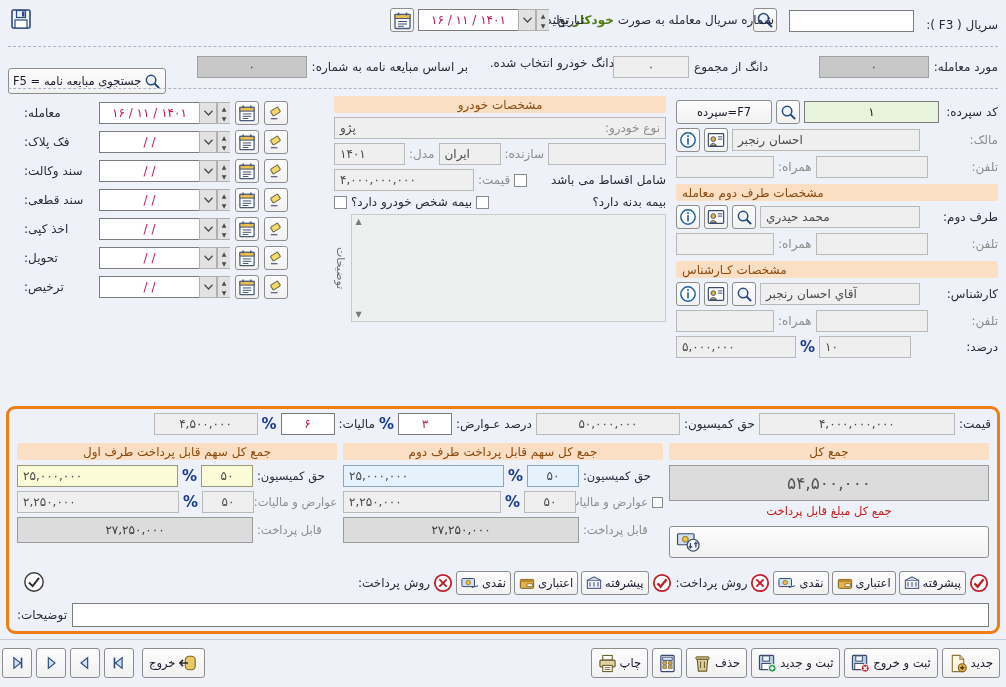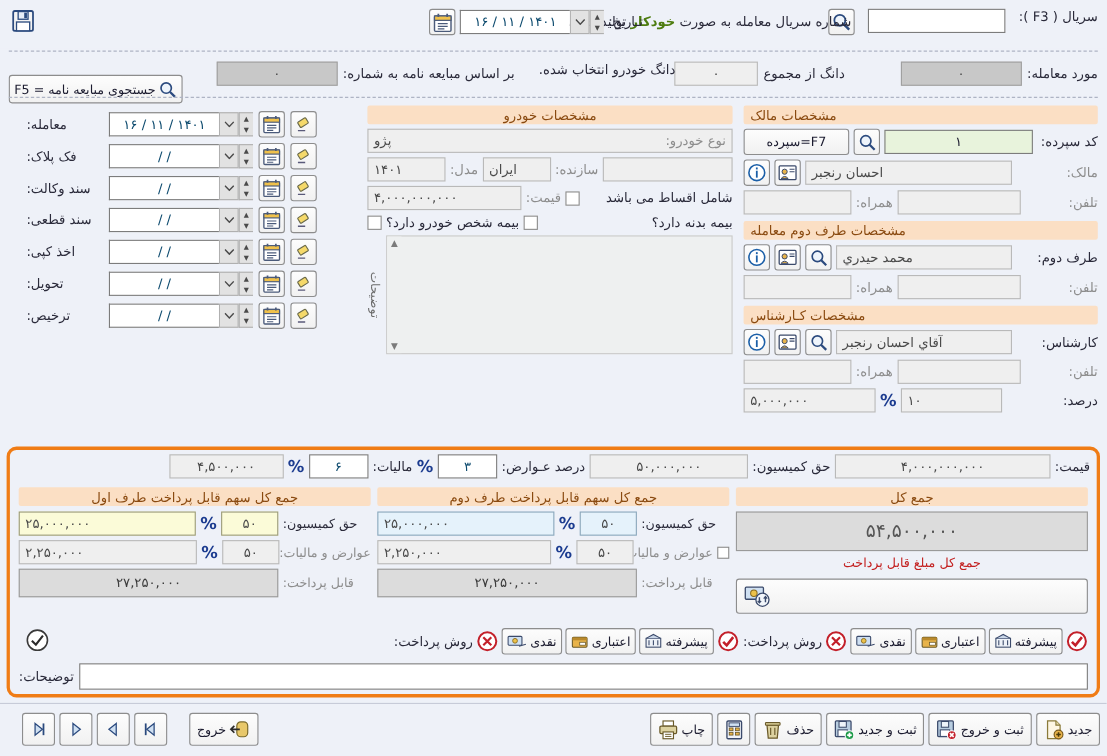--- a/index.html
+++ b/index.html
@@ -22,21 +22,21 @@
     height:22px;
     display:flex;
     align-items:center;
     justify-content:flex-end;
     padding:0 5px;
     font-size:12px;
     color:#4a4a4a;
     white-space:nowrap;
     overflow:hidden;
   }
-  .fld.white { background:#fff; border:1px solid #7c7c7c; color:#0c4a6e; }
+  .fld.white { background:#fff; border:1px solid #7c7c7c; color:#be185d; }
   .fld.dark  { background:#c8c8c8; border:1px solid #a0a0a0; }
   .fld.green { background:#e8f3dc; border:1px solid #7c7c7c; color:#1b1b2f; justify-content:center;}
   .fld.yellow{ background:#fbfbd8; border:1px solid #9a9a7a; }
   .fld.blue  { background:#e5f2fb; border:1px solid #8ba7bb; }
   .fld.strong{ background:#dcdcdc; border:1px solid #9a9a9a; color:#3a3a3a; }
   .fld.center{ justify-content:center; }
   .lbl { font-size:12px; color:#2a2a3a; white-space:nowrap; }
   .lbl.dim { color:#8d8d8d; }
   .btn {
     background:linear-gradient(#fdfdfd,#f1f1f1);
@@ -52,21 +52,21 @@
     font-size:11.5px;
     color:#1b1b2f;
     white-space:nowrap;
   }
   .btn.sq { width:24px; padding:0; }
   .sep { border-top:1px dashed #aeb4c4; height:0; }
 
   
   #topbar { position:absolute; left:0; top:0; width:1006px; height:44px; background:#eef1f8; }
   #save-disk { position:absolute; right:974px; top:8px; }
-  #serial-row { position:absolute; right:8px; top:8px; display:flex; align-items:flex-start; gap:12px; }
+  #serial-row { position:absolute; right:8px; top:8px; display:flex; align-items:flex-end; gap:12px; }
   #serial-note { position:absolute; right:232px; top:13px; font-size:12px; color:#2a2a3a;}
   #serial-note b { color:#4d7c0f; }
   #date-row { position:absolute; left:390px; top:8px; display:flex; align-items:center; gap:4px; }
 
   
   .spin { width:13px; height:22px; background:#e2e2e2; border:1px solid #b0b0b0; border-right:none;
           display:flex; flex-direction:column; }
   .spin i { flex:1; display:flex; align-items:center; justify-content:center; font-size:6px; color:#4a4a4a; font-style:normal;}
   .combo-arrow { width:18px; height:22px; background:#e2e2e2; border:1px solid #b0b0b0;
           display:flex; align-items:center; justify-content:center; font-size:8px; color:#4a4a4a; }
@@ -131,21 +131,21 @@
   #cheque-btn .sub { font-size:9px; color:#4a4a4a; }
 
   #paymethods { position:absolute; right:8px; bottom:36px; display:flex; align-items:center; gap:4px; }
   #ok-left { position:absolute; left:14px; bottom:38px; }
   #desc-row { position:absolute; left:8px; right:8px; bottom:4px; display:flex; align-items:center; gap:5px; }
 
   
   #toolbar { position:absolute; left:0; bottom:0; width:1006px; height:48px;
              background:#eef1f8; border-top:1px solid #c7cbd8; }
   #tb-right { position:absolute; right:6px; top:8px; display:flex; gap:4px; }
-  #tb-left  { position:absolute; left:20px; top:8px; display:flex; gap:20px; align-items:center;}
+  #tb-left  { position:absolute; left:2px; top:8px; display:flex; gap:8px; align-items:center;}
   #tb-left .navgrp { display:flex; gap:4px; }
   .btn.tall { height:30px; padding:0 6px; }
   .btn.tall.sq { width:30px; padding:0; }
 
   svg { display:block; }
 </style>
 </head>
 <body>
 
 <div id="topbar">
@@ -505,21 +505,20 @@
         <span>▲</span>
         <span>▼</span>
       </div>
     </div>
     <div id="notes-label">توضیحات</div>
   </div>
 </div>
 
 <div id="col-owner">
 
-  <div class="panel-head right-txt">مشخصات مالک</div>
 
   <div class="row">
     <span class="lbl" style="margin-left:auto;">کد سپرده:</span>
     <div class="fld green" style="width:135px;">۱</div>
     <div class="btn sq">
       <svg width="17" height="17" viewBox="0 0 18 18">
           <circle cx="7.5" cy="7.5" r="5" fill="#eef4fb" stroke="#2b4a7e" stroke-width="1.6"></circle>
           <line x1="11.2" y1="11.2" x2="16" y2="16" stroke="#2b4a7e" stroke-width="2.2"></line>
         </svg>
     </div>

